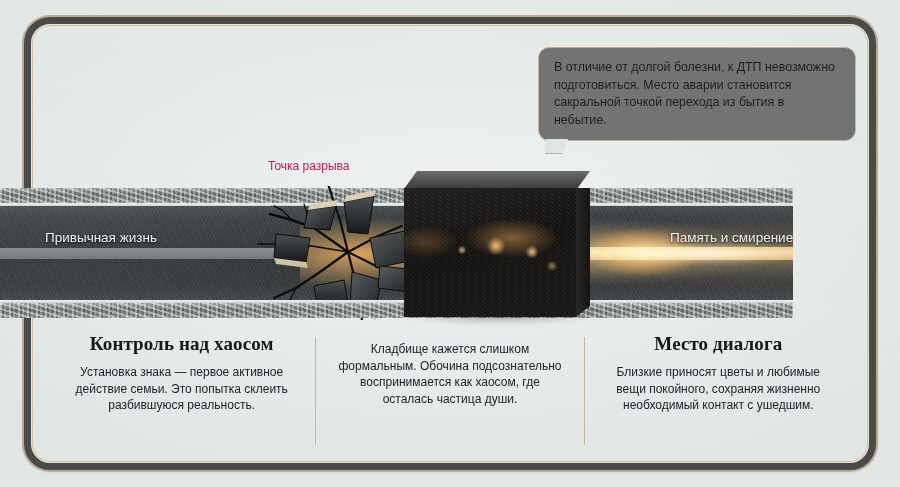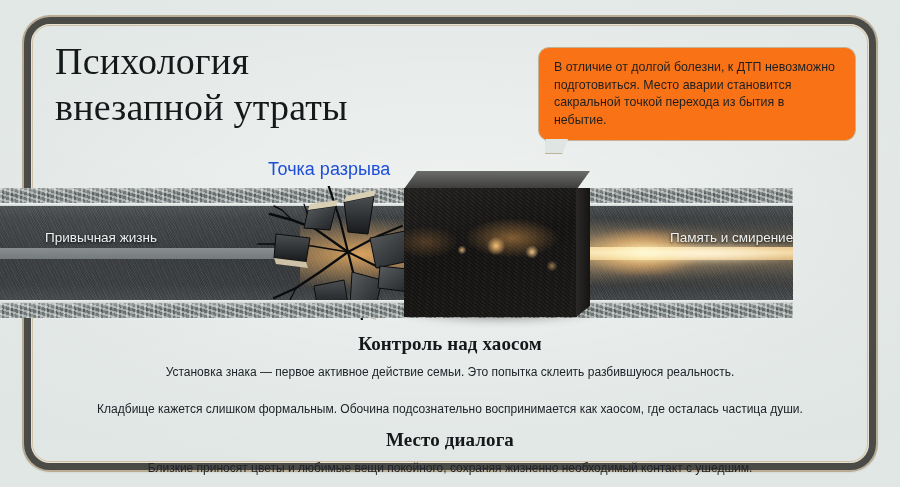--- a/index.html
+++ b/index.html
@@ -42,21 +42,21 @@
     position:absolute;left:55px;top:38px;width:470px;
     font-family:"Liberation Serif",serif;
     font-size:38px;line-height:1.22;color:#16181a;
     letter-spacing:.2px;
   }
   .title .l2{display:block;}
 
   
   .bubble{
     position:absolute;left:538px;top:47px;width:318px;height:94px;
-    background:#f97316;
+    background:#737373;
     border:1.6px solid #c3b293;
     border-radius:11px;
     box-sizing:border-box;
     padding:11px 15px 10px 15px;
   }
   .bubble p{
     margin:0;font-size:12.4px;line-height:1.42;color:#1c1f22;
     font-family:"Liberation Sans",sans-serif;
   }
   .bubble-tail{
@@ -67,21 +67,21 @@
     content:"";position:absolute;left:0;top:-14px;width:22px;height:28px;
     background:#dfe5e3;
     border-left:1.6px solid #c3b293;
     border-bottom:1.6px solid #c3b293;
     transform:skewX(-22deg);
   }
 
   
   .tag-break{
     position:absolute;left:268px;top:159px;
-    font-size:18px;color:#1d4ed8;font-weight:400;
+    font-size:12px;color:#be185d;font-weight:400;
     white-space:nowrap;
   }
 
   
   .band{position:absolute;left:0;top:186px;width:793px;height:134px;overflow:hidden;}
 
   
   .gravel{
     position:absolute;left:0;width:900px;height:15px;
     background:
@@ -183,21 +183,21 @@
     background:linear-gradient(90deg,#2a2927,#151413);
     clip-path:polygon(0 0, 14px -1px, 14px 118px, 0 129px);
   }
   .mono-shadow{
     position:absolute;left:396px;top:308px;width:206px;height:16px;
     background:radial-gradient(ellipse at 50% 30%, rgba(0,0,0,.42), rgba(0,0,0,0) 72%);
     filter:blur(3px);
   }
 
   
-  .cols{position:absolute;left:48px;top:333px;width:804px;height:120px;display:flex;flex-direction:column;}
+  .cols{position:absolute;left:48px;top:333px;width:804px;height:120px;display:flex;}
   .col{flex:1 1 0;text-align:center;padding:0 14px;box-sizing:border-box;}
   .col h3{
     margin:0 0 9px 0;
     font-family:"Liberation Serif",serif;
     font-size:19px;font-weight:700;color:#15171a;letter-spacing:.1px;
   }
   .col p{
     margin:8px;font-size:12px;line-height:1.38;color:#20242a;
   }
   .divider{
@@ -207,24 +207,20 @@
 </head>
 <body>
 
 <div id="stage">
 
   <div class="bg-wash"></div>
 
   <div class="frame"></div>
   <div class="frame-inner"></div>
 
-  <div class="title">
-    <span class="l1">Психология</span>
-    <span class="l2">внезапной утраты</span>
-  </div>
 
   <div class="bubble">
     <p>В отличие от долгой болезни, к ДТП невозможно подготовиться. Место аварии становится сакральной точкой перехода из бытия в небытие.</p>
   </div>
   <div class="bubble-tail"></div>
 
   <div class="band">
     <div class="gravel top"></div>
     <div class="edgeline t"></div>
 

